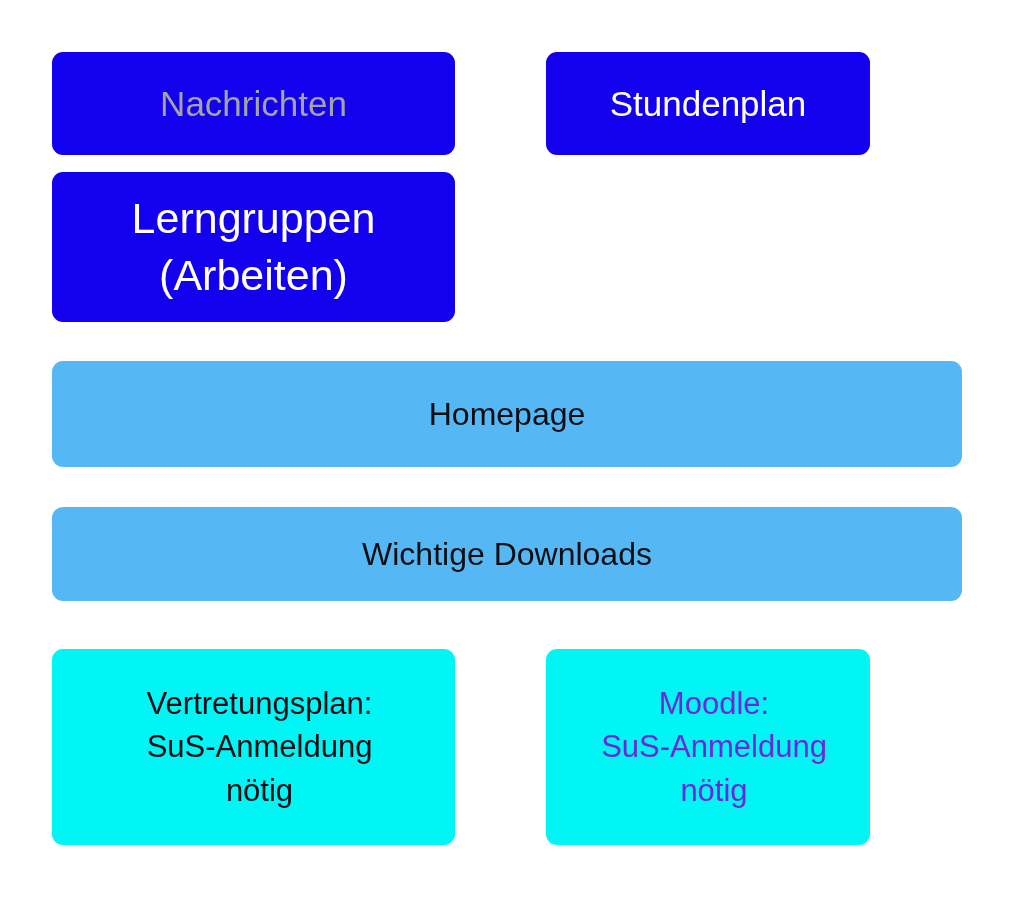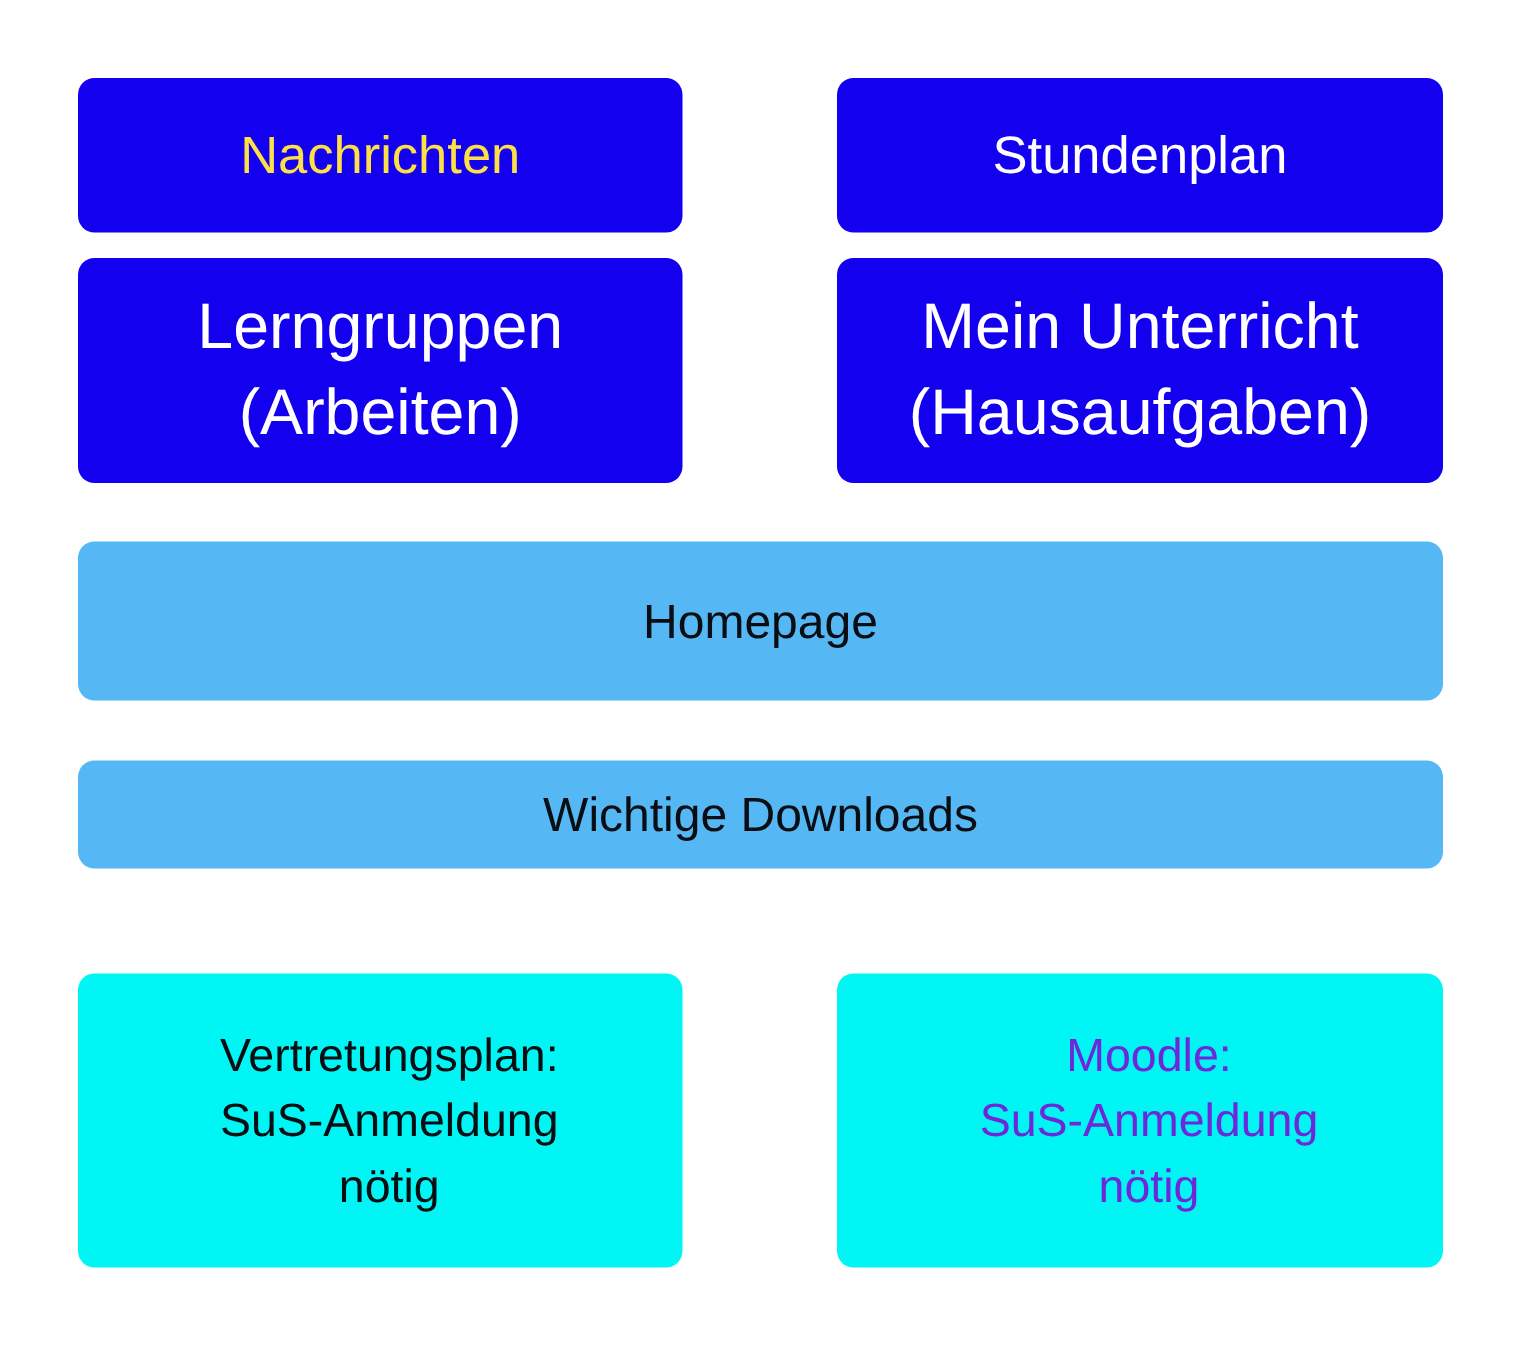--- a/index.html
+++ b/index.html
@@ -51,57 +51,53 @@
     background: #55b8f5;
     color: #0a0d12;
   }
   .tile--aqua {
     background: #00f5f5;
     color: #0a0d12;
   }
 
   
   .col-left  { left: 52px;  width: 403px; }
-  .col-right { left: 558px; width: 404px; }
+  .col-right { left: 546px; width: 324px; }
   .col-full  { left: 52px;  width: 910px; }
 
   .row-1 { top: 52px;  height: 103px; }
   .row-2 { top: 172px; height: 150px; }
   .row-3 { top: 361px; height: 106px; }
-  .row-4 { top: 507px; height: 72px; }
+  .row-4 { top: 507px; height: 94px; }
   .row-5 { top: 649px; height: 196px; padding-left: 22px; }
 
   
   .t-xl   { font-size: 35px; line-height: 1.18; font-weight: 400; }
   .t-lg   { font-size: 43px; line-height: 1.32; font-weight: 400; }
   .t-md   { font-size: 32px; line-height: 1.25; font-weight: 400; }
   .t-sm   { font-size: 31px; line-height: 1.40; font-weight: 400; }
 </style>
 </head>
 <body style="background: rgb(255, 255, 255);">
 
 <div class="board">
 
-  <div class="tile tile--primary col-left row-1" style="background: rgb(19, 0, 238); color: #fde047;">
+  <div class="tile tile--primary col-left row-1" style="background: rgb(19, 0, 238); color: #a3a3a3;">
     <span class="label t-xl">Nachrichten</span>
   </div>
 
   <div class="tile tile--primary col-right row-1" style="background: rgb(19, 0, 238); color: rgb(255, 255, 255);">
     <span class="label t-xl">Stundenplan</span>
   </div>
 
   <div class="tile tile--primary col-left row-2" style="background: rgb(19, 0, 238); color: rgb(255, 255, 255);">
     <span class="label t-lg">Lerngruppen
 (Arbeiten)</span>
   </div>
 
-  <div class="tile tile--primary col-right row-2" style="background: rgb(19, 0, 238); color: rgb(255, 255, 255);">
-    <span class="label t-lg">Mein Unterricht
-(Hausaufgaben)</span>
-  </div>
 
   <div class="tile tile--sky col-full row-3" style="background: rgb(85, 184, 245); color: rgb(10, 13, 18);">
     <span class="label t-md">Homepage</span>
   </div>
 
   <div class="tile tile--sky col-full row-4" style="background: rgb(85, 184, 245); color: rgb(10, 13, 18);">
     <span class="label t-md">Wichtige Downloads</span>
   </div>
 
   <div class="tile tile--aqua col-left row-5" style="background: rgb(0, 245, 245); color: rgb(10, 13, 18);">

